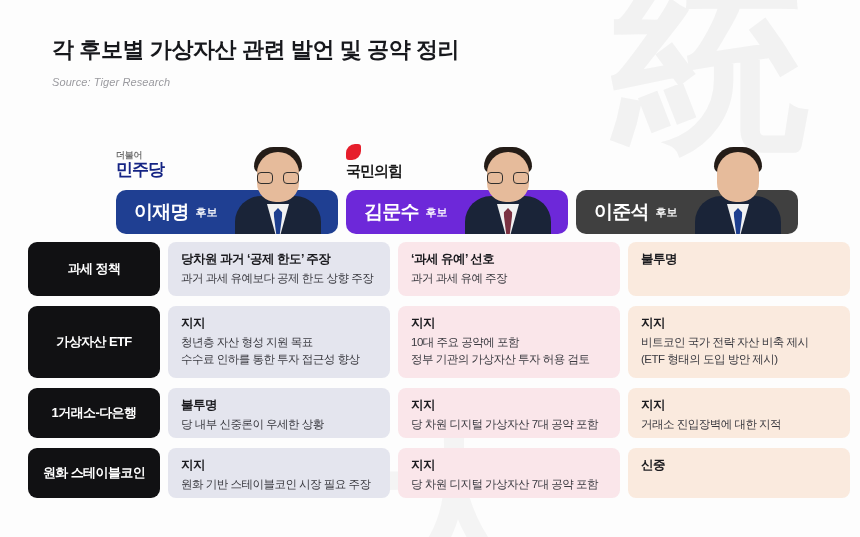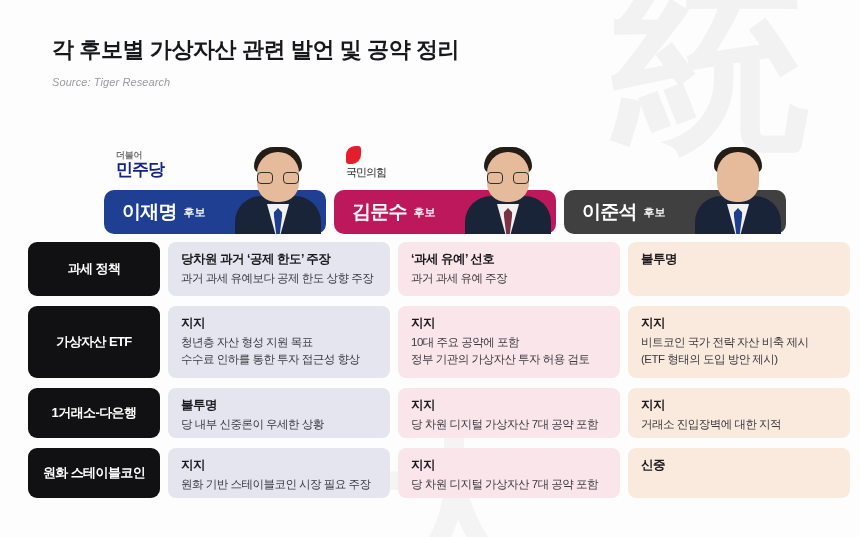--- a/index.html
+++ b/index.html
@@ -98,33 +98,33 @@
     margin-bottom: 1px;
     opacity: .62;
   }
   .party-main {
     font-size: 17px;
     font-weight: 800;
     letter-spacing: -1px;
     line-height: 1;
   }
   .logo-dem .party-main { color: #152484; }
-  .logo-ppp .party-main { color: #1a1a1a; font-size: 11px; font-weight: 400; }
+  .logo-ppp .party-main { color: #1a1a1a; font-size: 15px; font-weight: 700; }
   .ppp-mark {
     width: 15px; height: 18px;
     background: #e61e2b;
     border-radius: 9px 3px 9px 3px;
     margin-bottom: 3px;
   }
   .logo-ref .party-main { color: #1a1a1a; }
   .logo-ref .party-main .accent { color: #f7941e; }
 
   .name-bar {
     position: absolute;
-    left: 0;
+    left: 12px;
     bottom: 0;
     width: 222px;
     height: 44px;
     border-radius: 10px;
     display: flex;
     align-items: center;
     overflow: hidden;
   }
   .name-bar .nm {
     color: #ffffff;
@@ -134,21 +134,21 @@
     margin-left: 18px;
   }
   .name-bar .suffix {
     color: #ffffff;
     font-size: 11px;
     font-weight: 700;
     margin-left: 7px;
     opacity: .95;
   }
   .bar-blue   { background: #1f3f92; }
-  .bar-red    { background: #be185d; }
+  .bar-red    { background: #6d28d9; }
   .bar-orange { background: #404040; }
 
   
   .portrait {
     position: absolute;
     right: 2px;
     bottom: 0;
     width: 92px;
     height: 92px;
     overflow: hidden;

